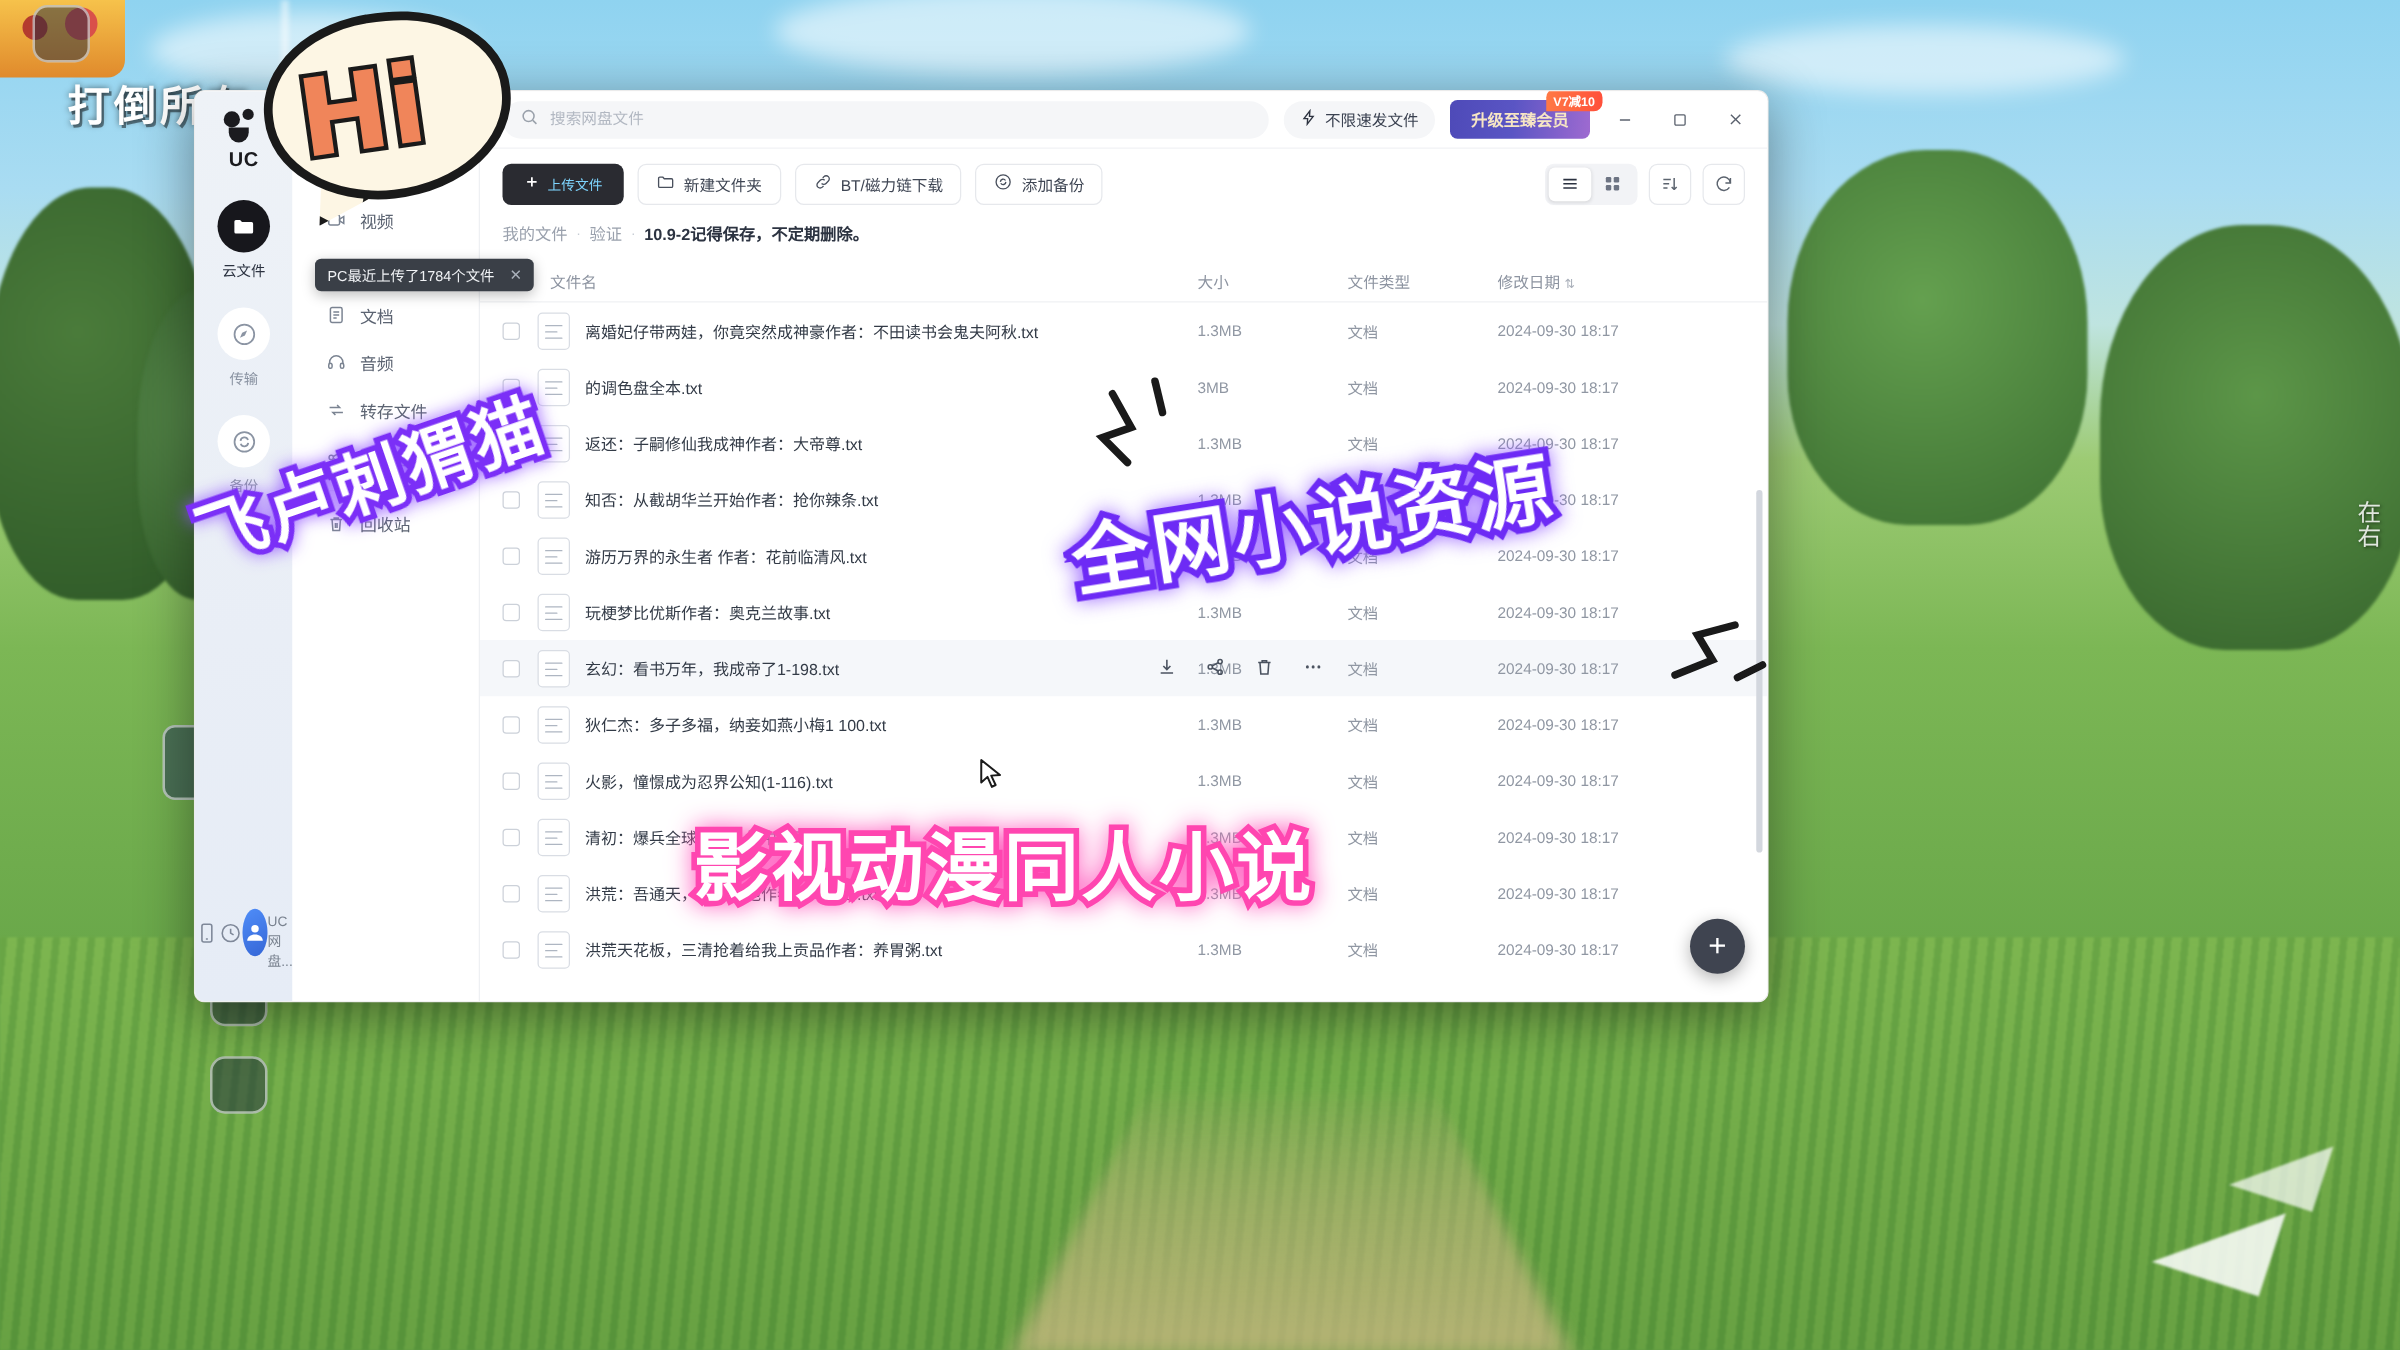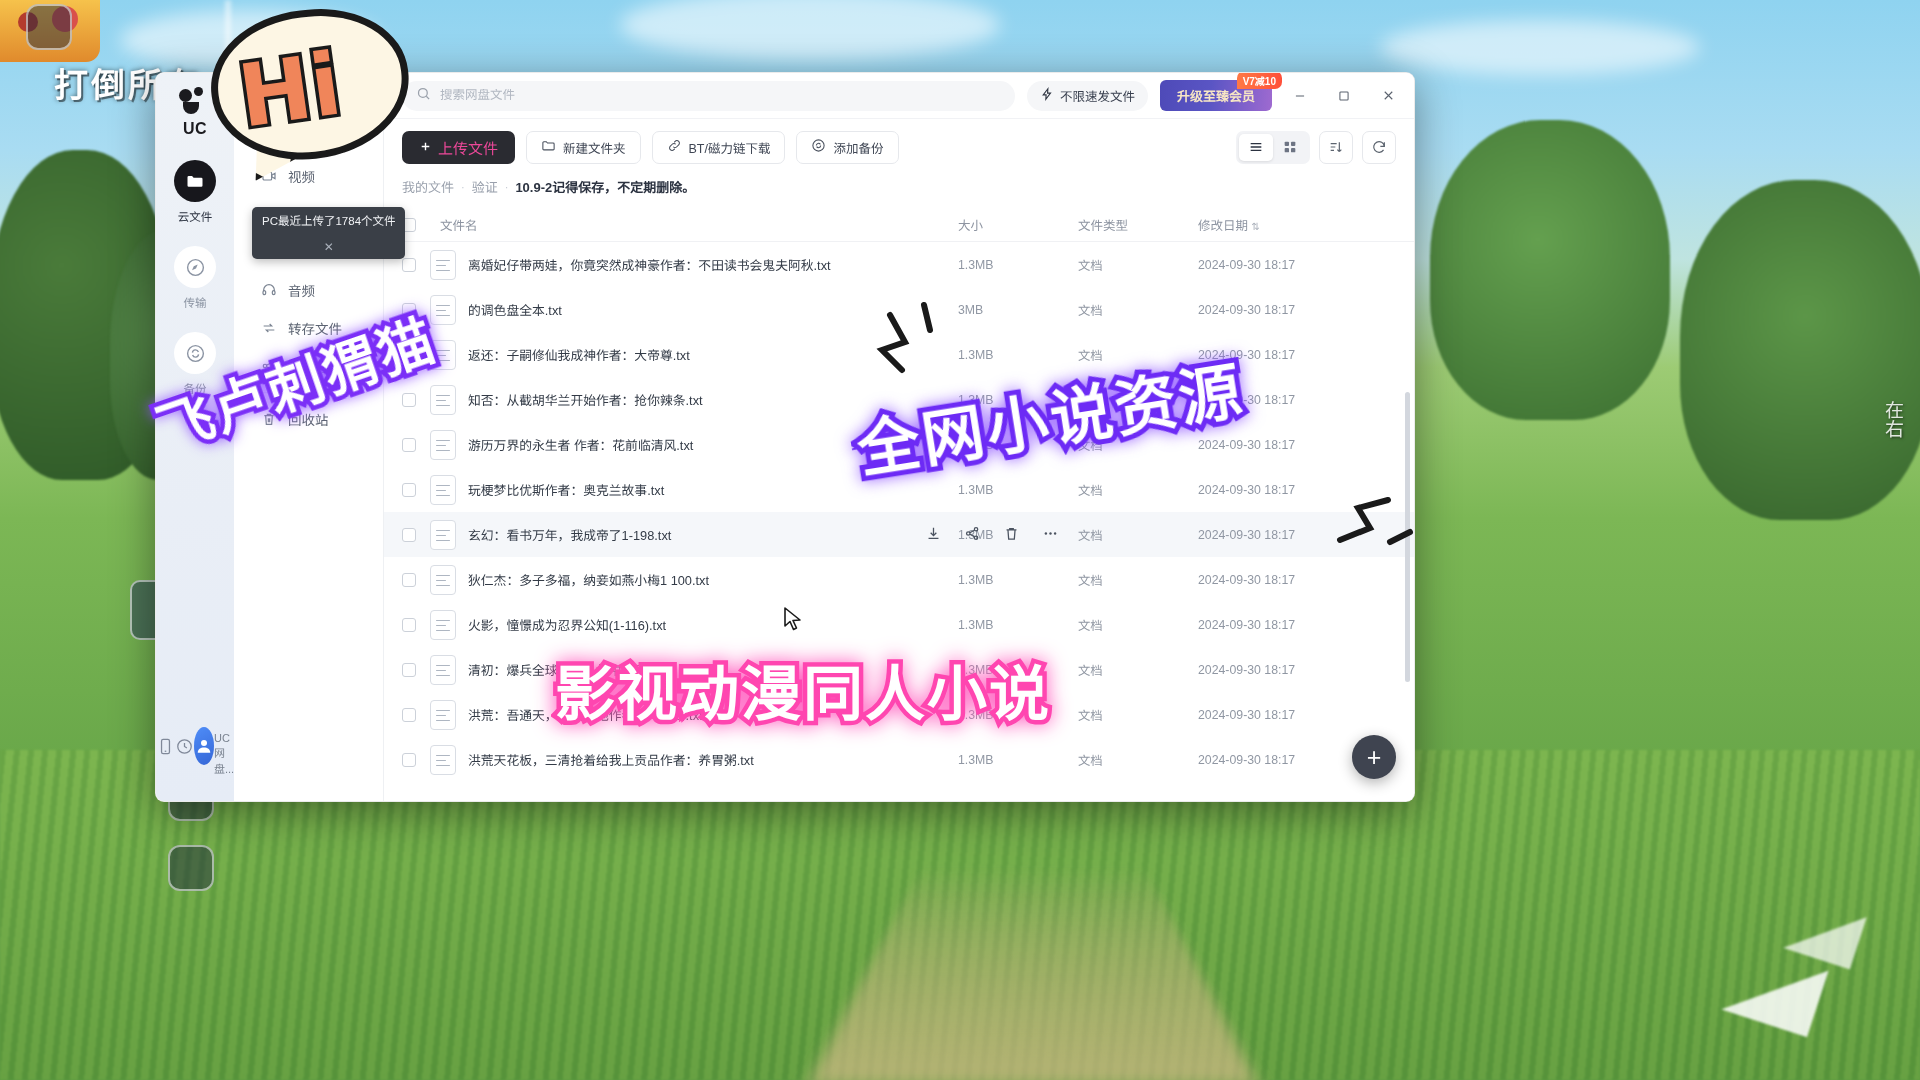--- a/index.html
+++ b/index.html
@@ -133,21 +133,20 @@
   .nav-bar i { display:block; height:100%; width: 3%; background:#c9a84f; }
   .nav-vip { margin-top: 8px; font-size: 11.5px; color: #b99a56; }
 
   
   #tooltip {
     position: absolute; left: 96px; top: 134px; z-index: 40;
     background: #3a3f47; color: #f0f2f5; font-size: 11.5px;
     padding: 5px 9px 5px 10px; border-radius: 5px;
     display: flex; align-items: center; gap: 12px; white-space: nowrap;
     box-shadow: 0 3px 10px rgba(0,0,0,.26);
-    flex-direction: column;
   }
   #tooltip .tt-x { color:#aab1bb; cursor:pointer; font-size: 12px; }
 
   
   #main { flex: 1; display: flex; flex-direction: column; min-width: 0; background:#fff; }
   #titlebar {
     height: 46px; display: flex; align-items: center; gap: 12px;
     padding: 0 10px 0 18px; border-bottom: 1px solid #f1f2f5;
   }
   #search {
@@ -180,23 +179,23 @@
   .wbtn {
     width: 32px; height: 30px; display:flex; align-items:center; justify-content:center;
     color: #5b626e; cursor: pointer; border-radius: 5px;
   }
 
   
   #toolbar {
     height: 56px; display: flex; align-items: center; gap: 11px; padding: 0 18px;
   }
   #upload {
-    height: 33px; border-radius: 7px; background: #2a2b31; color:#ec4899;
+    height: 33px; border-radius: 7px; background: #2a2b31; color:#7dd3fc;
     display: flex; align-items: center; gap: 6px; padding: 0 17px;
-    font-size: 15px; cursor: pointer;
+    font-size: 11px; cursor: pointer;
   }
   .tbtn {
     height: 33px; border-radius: 7px; border: 1px solid #e6e8ec; background:#fff;
     display:flex; align-items:center; gap:7px; padding: 0 14px;
     font-size: 12.5px; color:#3f4654; cursor:pointer; white-space:nowrap;
   }
   .tb-right { margin-left: auto; display: flex; align-items: center; gap: 9px; }
   .seg {
     display:flex; background:#f2f3f6; border-radius: 7px; padding: 3px;
   }

